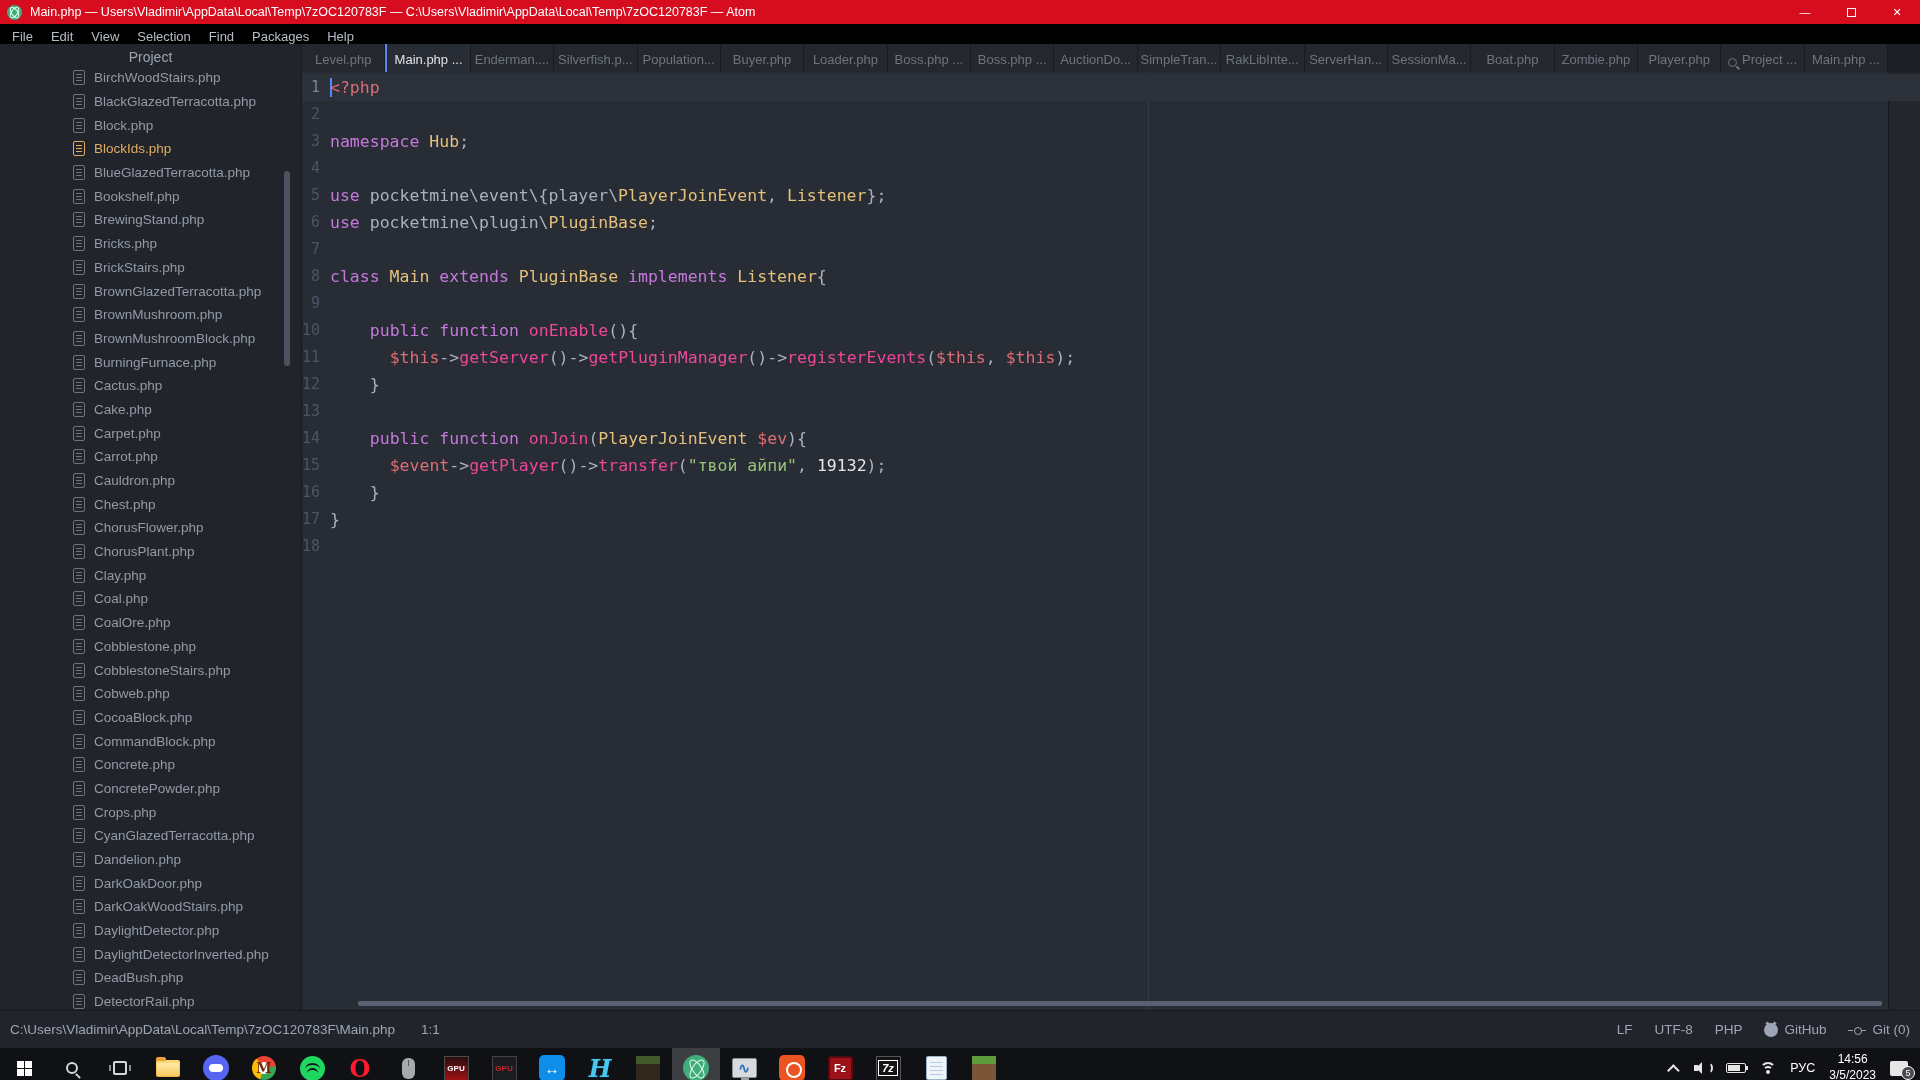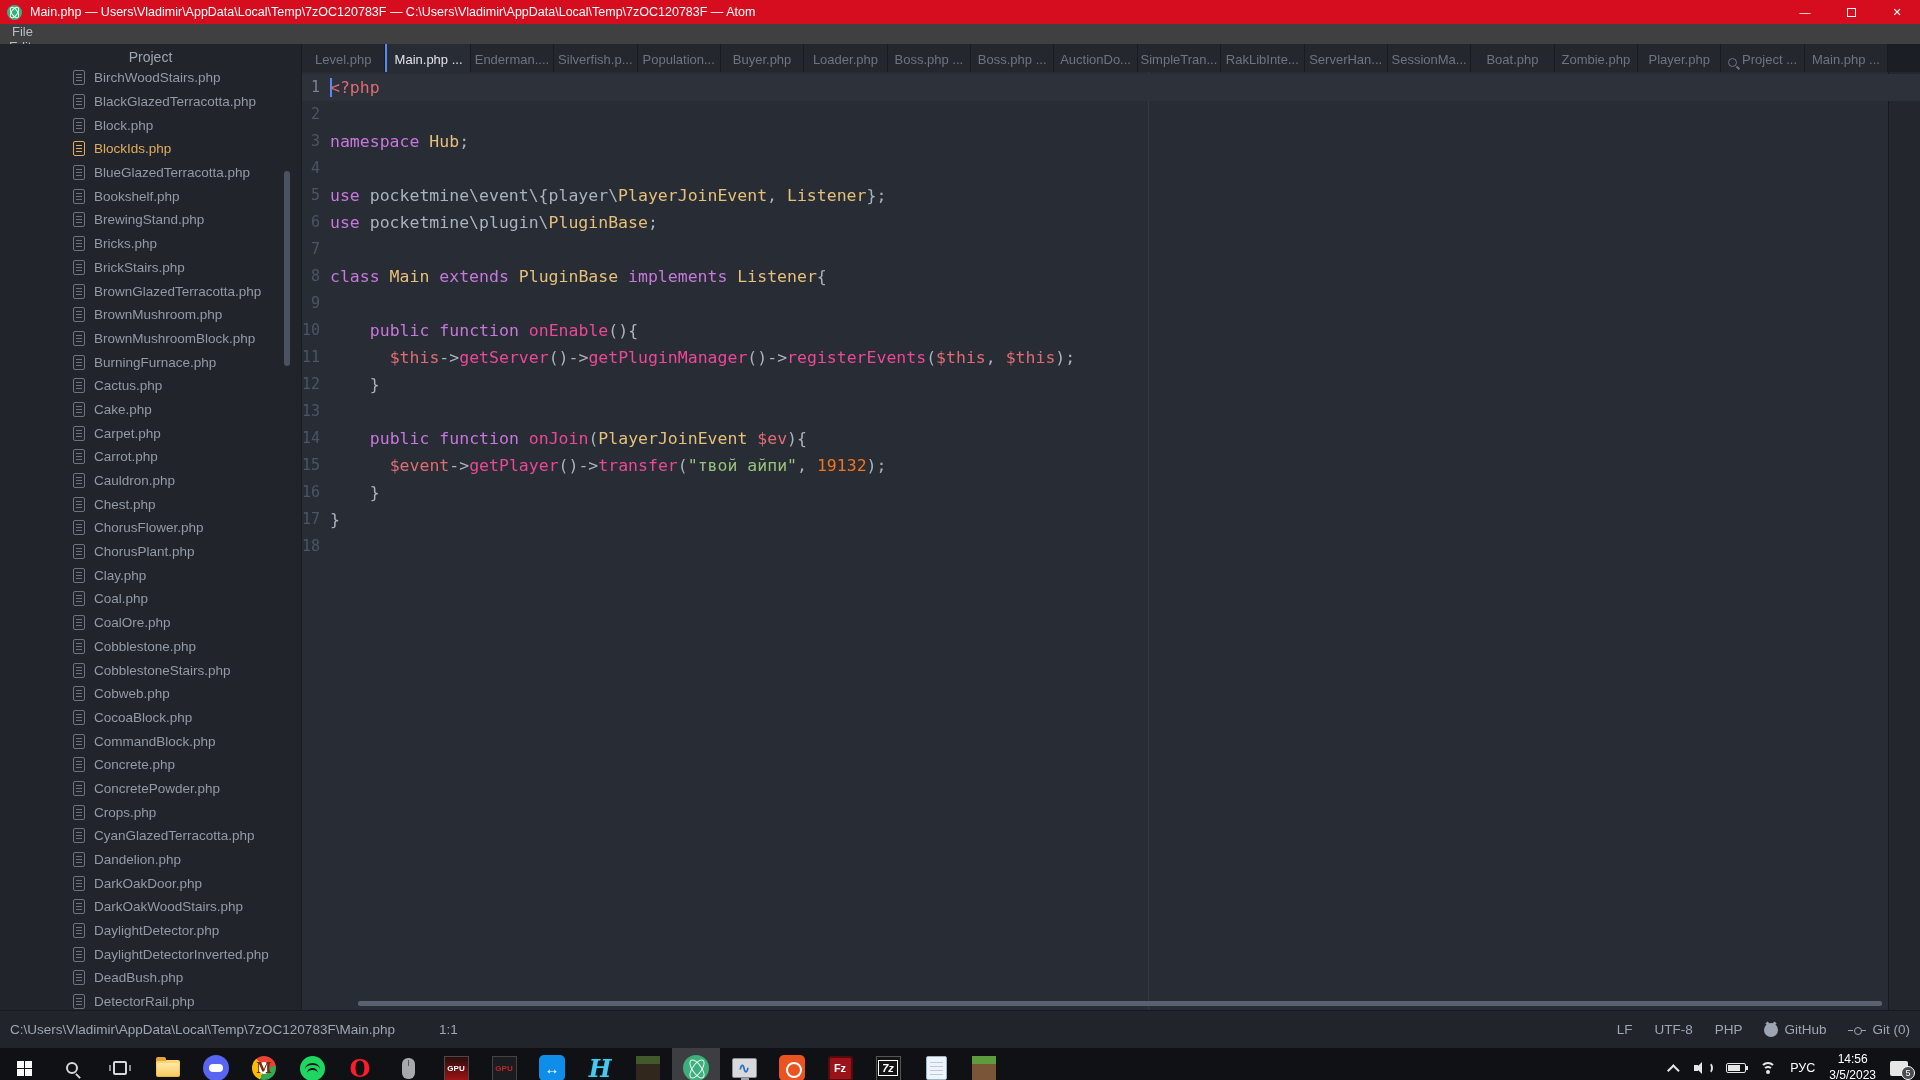--- a/index.html
+++ b/index.html
@@ -13,21 +13,21 @@
     border:1px solid #eafff3; border-radius:50%; }
   .atom-logo::before { transform:rotate(55deg); }
   .atom-logo::after { transform:rotate(-55deg); }
   .title-text { white-space:nowrap; overflow:hidden; }
   .win-controls { margin-left:auto; display:flex; height:100%; }
   .win-btn { width:46px; height:100%; display:flex; align-items:center; justify-content:center; color:#fff; font-size:11px; }
   .restore-glyph { width:9px; height:9px; border:1px solid #fff; position:relative; background:#d60d1f; }
   .restore-glyph::before { content:""; position:absolute; left:2px; top:-3px; width:9px; height:9px; border:1px solid #fff; z-index:-1; }
 
   
-  .menubar { height:20px; background:#404040; display:flex; align-items:flex-start; color:#b7bdc8; font-size:13px;flex-direction:column; }
+  .menubar { height:20px; background:#000000; display:flex; align-items:flex-end; color:#b7bdc8; font-size:13px; }
   .menu-item { padding:0 9px; }
   .menu-item:first-child { padding-left:12px; }
 
   
   .main { display:flex; height:966px; }
 
   
   .tree { width:302px; flex:none; background:#21252b; border-right:1px solid #181a1f; position:relative; overflow:hidden; }
   .tree-header { height:26px; line-height:26px; text-align:center; color:#9da5b4; font-size:14px; }
   .tree-list { margin-top:-4px; }
@@ -53,28 +53,28 @@
   .wrap-guide { position:absolute; left:846px; top:0; bottom:0; width:1px; background:#343a45; }
   .right-track { position:absolute; right:0; top:0; bottom:0; width:32px; background:#23262d; border-left:1px solid #181a1f; }
   .code { position:absolute; inset:0; padding-top:2px; font-family:"DejaVu Sans Mono", monospace; font-size:16.5px; line-height:27px; }
   .line { display:flex; height:27px; white-space:pre; }
   .line .ln { flex:0 0 18px; text-align:right; color:#4c5566; font-size:15px; }
   .line .lt { padding-left:10px; }
   .line.cursor-line { background:#2c313a; }
   .line.cursor-line .ln { color:#7b8494; }
   .caret { display:inline-block; width:2px; height:19px; background:#528bff; vertical-align:-4px; margin-right:-2px; }
   .c-kw{color:#c678dd} .c-cls{color:#e5c07b} .c-fn{color:#ec4899} .c-var{color:#e06c75}
-  .c-str{color:#98c379} .c-num{color:#f97316} .c-pln{color:#abb2bf}
+  .c-str{color:#98c379} .c-num{color:#e5e5e5} .c-pln{color:#abb2bf}
   .h-scrollbar { position:absolute; bottom:4px; left:56px; right:38px; height:5px; border-radius:2px; background:#5a6170; }
 
   
   .statusbar { height:38px; background:#21252b; border-top:1px solid #181a1f; display:flex; align-items:center;
     color:#9da5b4; font-size:13.5px; padding:0 10px; }
   .status-path { white-space:nowrap; }
-  .status-cursor { margin-left:44px; }
+  .status-cursor { margin-left:26px; }
   .status-right { margin-left:auto; display:flex; align-items:center; gap:22px; }
   .status-chip { display:flex; align-items:center; gap:6px; }
   .gh-icon { width:14px; height:14px; background:#9da5b4; border-radius:50%; position:relative; }
   .gh-icon::before { content:""; position:absolute; top:-1px; left:2px; width:3px; height:3px; background:#9da5b4; transform:rotate(45deg); }
   .gh-icon::after { content:""; position:absolute; top:-1px; right:2px; width:3px; height:3px; background:#9da5b4; transform:rotate(45deg); }
   .git-icon { width:18px; height:8px; position:relative; }
   .git-icon::before { content:""; position:absolute; left:6px; top:1px; width:6px; height:6px; border:1.5px solid #9da5b4; border-radius:50%; }
   .git-icon::after { content:""; position:absolute; left:0; right:0; top:4px; height:1.5px;
     background:linear-gradient(90deg,#9da5b4 0 5px, transparent 5px 13px, #9da5b4 13px); }
 

